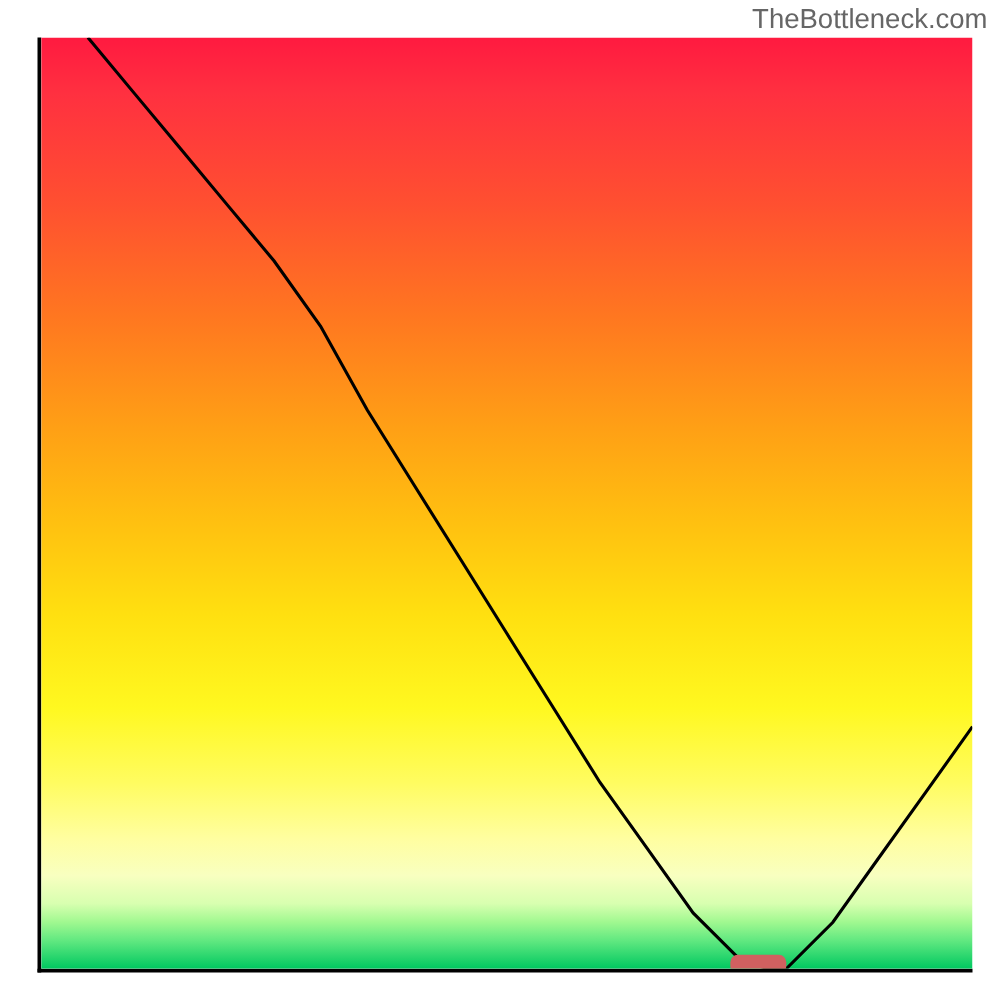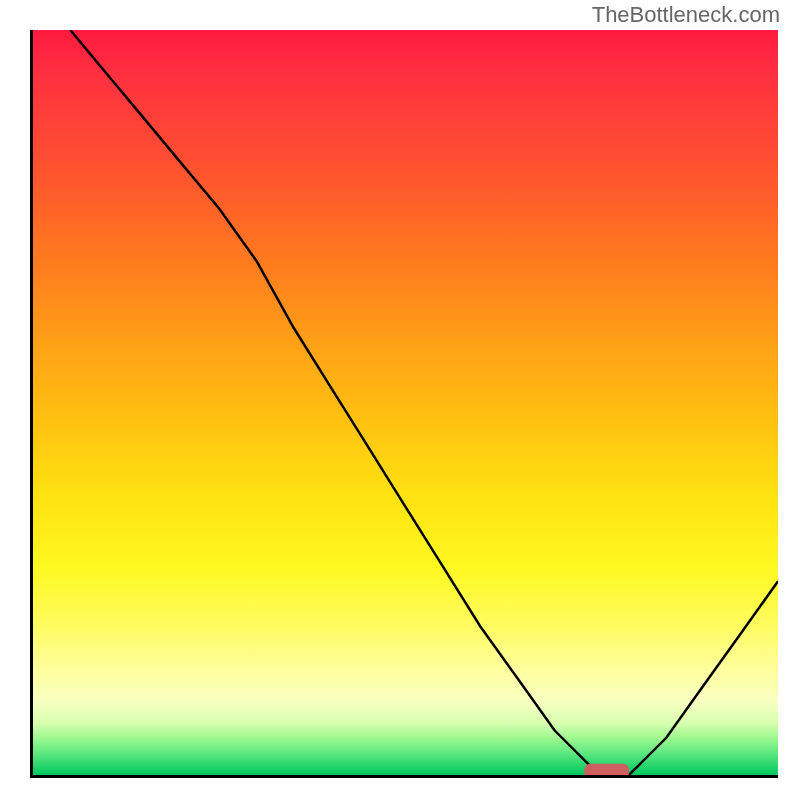--- a/index.html
+++ b/index.html
@@ -7,21 +7,21 @@
     padding: 0;
     width: 800px;
     height: 800px;
     position: relative;
     background: white;
     font-family: Arial, sans-serif;
   }
   .watermark {
     position: absolute;
     top: 2px;
-    right: 20px;
+    right: 10px;
     font-size: 22px;
     color: #666;
     font-weight: 500;
     z-index: 10;
   }
   .plot-area {
     position: absolute;
     left: 30px;
     top: 30px;
     width: 745px;

